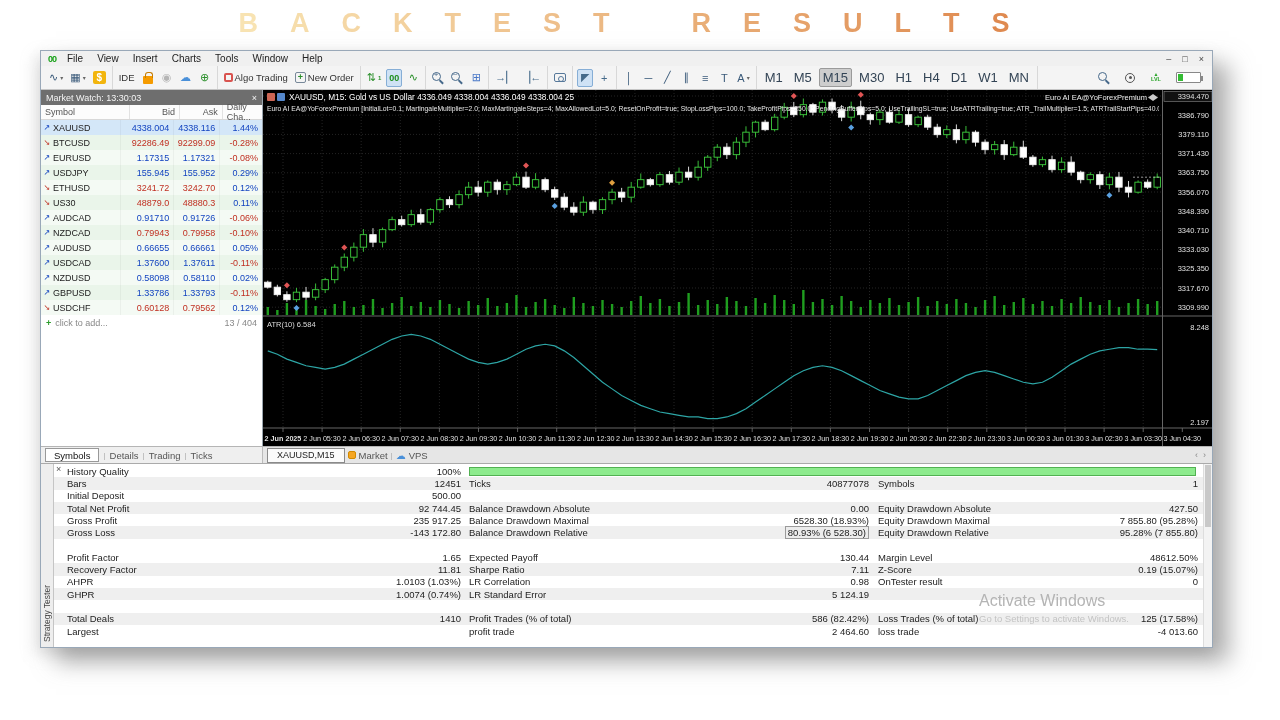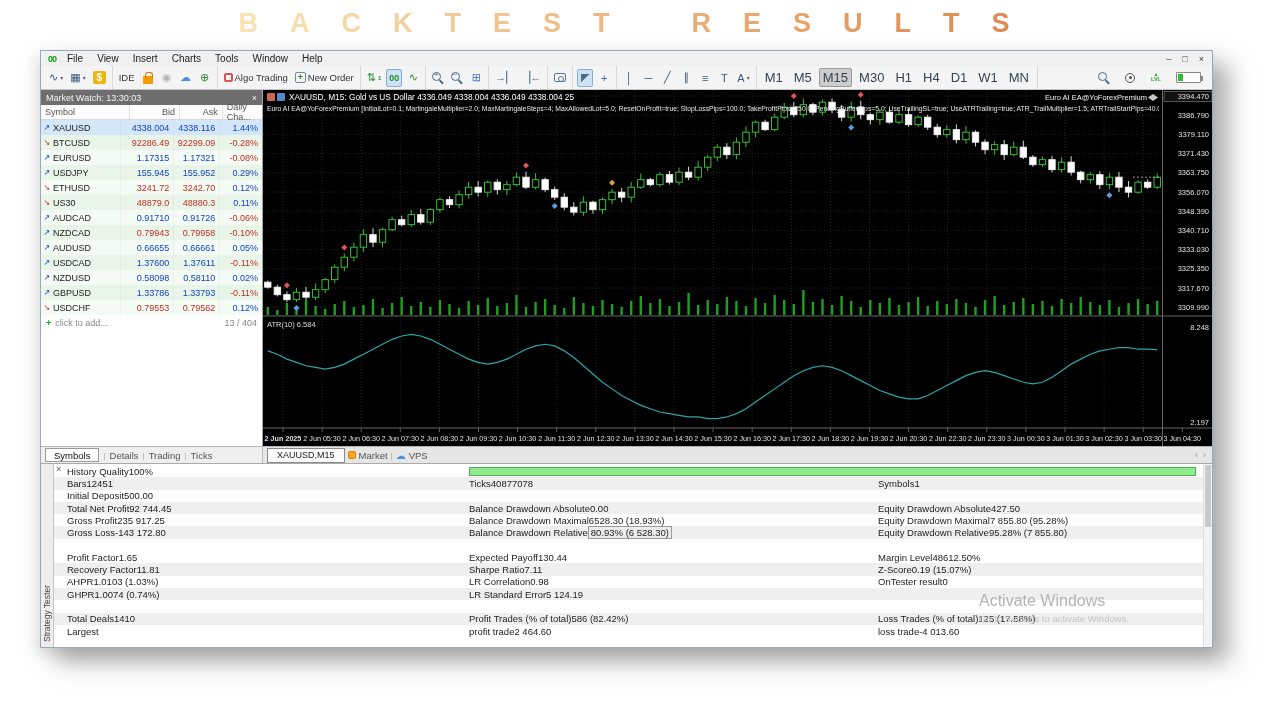--- a/index.html
+++ b/index.html
@@ -86,21 +86,21 @@
 .cloud{color:#4a90d9;font-size:10px}
 .tab-navs{margin-left:auto;padding-right:6px;color:#888;display:flex;gap:5px;font-size:9px}
 
 
 .results{height:184px;flex:0 0 auto;display:flex;border-top:1px solid #aaa;background:#fff;position:relative}
 .side-tab{width:13px;flex:0 0 13px;background:#eee;border-right:1px solid #c5c5c5;position:relative}
 .side-tab span{position:absolute;bottom:5px;left:1px;writing-mode:vertical-rl;transform:rotate(180deg);font-size:8.5px;color:#444}
 .rbody{flex:1;position:relative;overflow:hidden;font-size:9.5px;color:#222;padding-top:1px}
 .r-row{height:12.3px;display:flex;align-items:center;position:relative}
 .r-row.shade{background:#efefef}
-.r-cell{display:flex;align-items:center;height:100%}
+.r-cell{display:flex;justify-content:space-between;align-items:center;height:100%}
 .rc1{flex:0 0 407px;padding-left:13px}
 .rc2{flex:0 0 408px;padding-left:8px}
 .rc3{flex:1;padding-left:9px;padding-right:14px}
 .r-v.hl{background:#ececec;border:1px solid #9a9a9a;padding:0 2px}
 .progressbar{position:absolute;left:415px;right:16px;top:1.5px;height:9px;background:#8deb8d;border:1px solid #52b152}
 .r-close{position:absolute;top:0;left:2px;font-size:9px;color:#555;z-index:2}
 .rscroll{position:absolute;top:0;right:0;width:9px;height:100%;background:#f3f3f3;border-left:1px solid #ddd;z-index:3}
 .rthumb{position:absolute;top:1px;left:1px;width:6px;height:62px;background:#c9c9c9}
 .watermark{position:absolute;left:925px;top:128px;color:#b4b4b4;z-index:1}
 .wm1{font-size:16px}
@@ -355,21 +355,21 @@
           <div class="mw-row" style="background: rgb(234, 245, 234);">
             <span class="arrow blue">↗</span>
             <span class="sym">GBPUSD</span>
             <span class="num1 blue">1.33786</span>
             <span class="num2 blue">1.33793</span>
             <span class="num3 red">-0.11%</span>
           </div>
           <div class="mw-row" style="background: rgb(244, 250, 244);">
             <span class="arrow red">↘</span>
             <span class="sym">USDCHF</span>
-            <span class="num1 red">0.79553</span>
+            <span class="num1 red">0.60128</span>
             <span class="num2 red">0.79562</span>
             <span class="num3 blue">0.12%</span>
           </div>
         </div>
       <div class="mw-footer">
         <span class="plus">+</span>
         <span>click to add...</span>
         <span class="counter">13 / 404</span>
       </div>
       <div class="mw-empty"></div>

